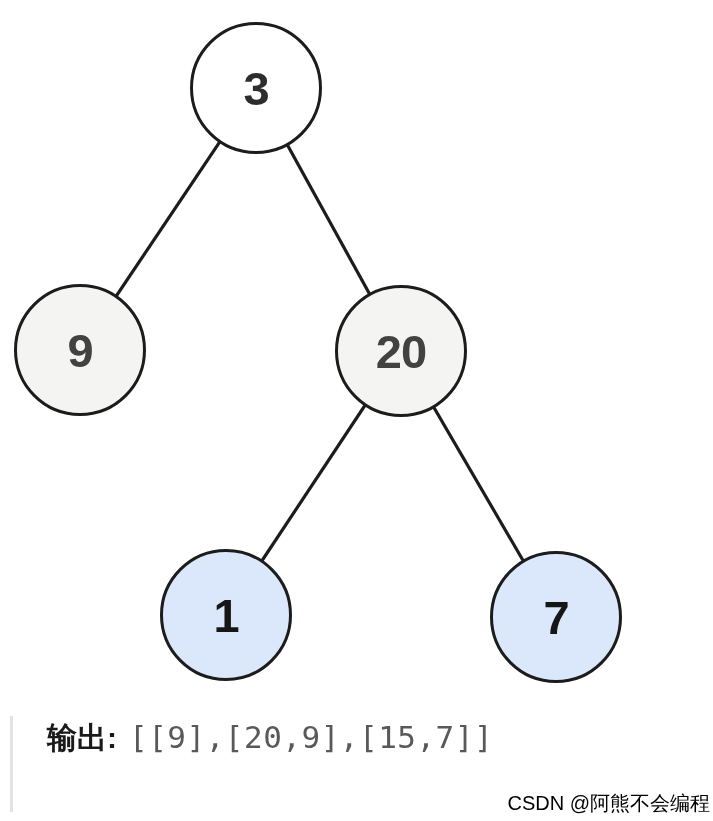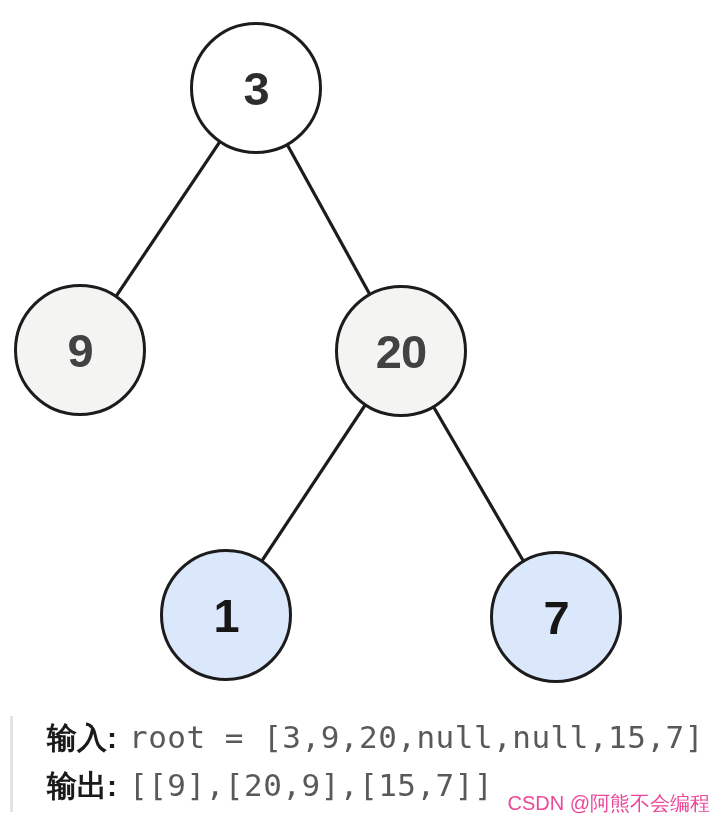--- a/index.html
+++ b/index.html
@@ -53,21 +53,21 @@
     font-family: "DejaVu Sans Mono", monospace;
     font-size: 31px;
     letter-spacing: 0.5px;
     color: #595959;
   }
   .watermark {
     position: absolute;
     right: 3px;
     top: 790px;
     font-size: 20px;
-    color: #ec4899;
+    color: #000000;
     white-space: nowrap;
   }
 </style>
 </head>
 <body>
 
 <div class="stage">
 
   <div class="tree">
     <svg class="edges" width="713" height="706" viewBox="0 0 713 706">
@@ -93,22 +93,19 @@
       <span>1</span>
     </div>
 
     <div class="node blue" style="left:490px; top:551px;">
       <span>7</span>
     </div>
   </div>
 
   <div class="io-block">
     <div class="io-line">
-      <span class="io-label">输入:</span><span class="io-code">root = [3,9,20,null,null,15,7]</span>
-    </div>
-    <div class="io-line">
       <span class="io-label">输出:</span><span class="io-code">[[9],[20,9],[15,7]]</span>
     </div>
   </div>
 
   <div class="watermark">CSDN @阿熊不会编程</div>
 
 </div>
 
 </body></html>

